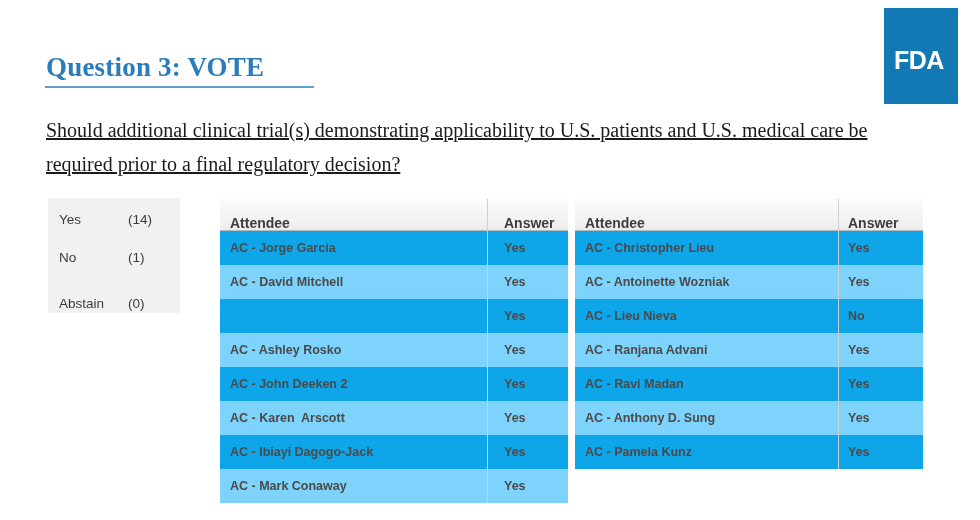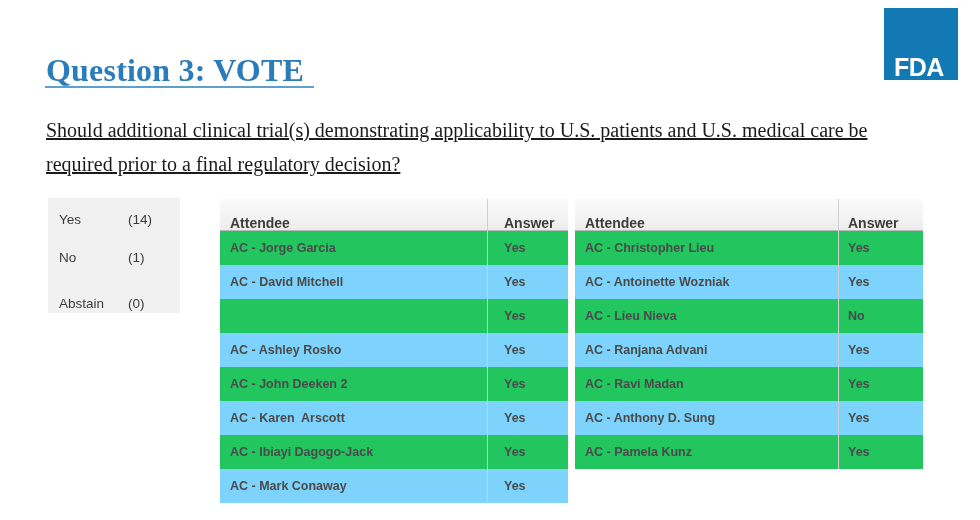--- a/index.html
+++ b/index.html
@@ -15,43 +15,43 @@
     font-family: "Liberation Sans", sans-serif;
     -webkit-font-smoothing: antialiased;
   }
 
   
   #fda-logo {
     position: absolute;
     left: 884px;
     top: 8px;
     width: 74px;
-    height: 72px;
+    height: 96px;
     background: #1279b5;
     display: flex;
-    align-items: flex-end;
+    align-items: center;
     justify-content: flex-start;
   }
   #fda-logo .fda-text {
     color: #ffffff;
     font-family: "Liberation Sans", sans-serif;
     font-size: 25px;
     font-weight: bold;
     letter-spacing: -0.5px;
     margin: 9px 0 0 10px;
     line-height: 1;
   }
 
   
   #slide-title {
     position: absolute;
     left: 46px;
     top: 52px;
     font-family: "Liberation Serif", serif;
-    font-size: 32px;
+    font-size: 27px;
     font-weight: bold;
     color: #2b7cba;
     letter-spacing: 0.2px;
     white-space: nowrap;
   }
   #slide-title-underline {
     position: absolute;
     left: 45px;
     top: 86px;
     width: 269px;
@@ -129,21 +129,21 @@
   .vt-header .vt-h-attendee { left: 10px; }
   .vt-header .vt-h-answer   { left: 0; text-align: center; }
 
   .vt-body { position: relative; }
 
   .vt-row {
     position: relative;
     height: 34px;
     background: #7dd3fc;
   }
-  .vt-row.stripe { background: #22c55e; }
+  .vt-row.stripe { background: #0ea5e9; }
   .vt-row .vt-attendee,
   .vt-row .vt-answer {
     position: absolute;
     top: 10px;
     font-size: 12.5px;
     font-weight: bold;
     color: #4a4a4a;
     white-space: pre;
   }
   .vt-row .vt-attendee { left: 10px; }

